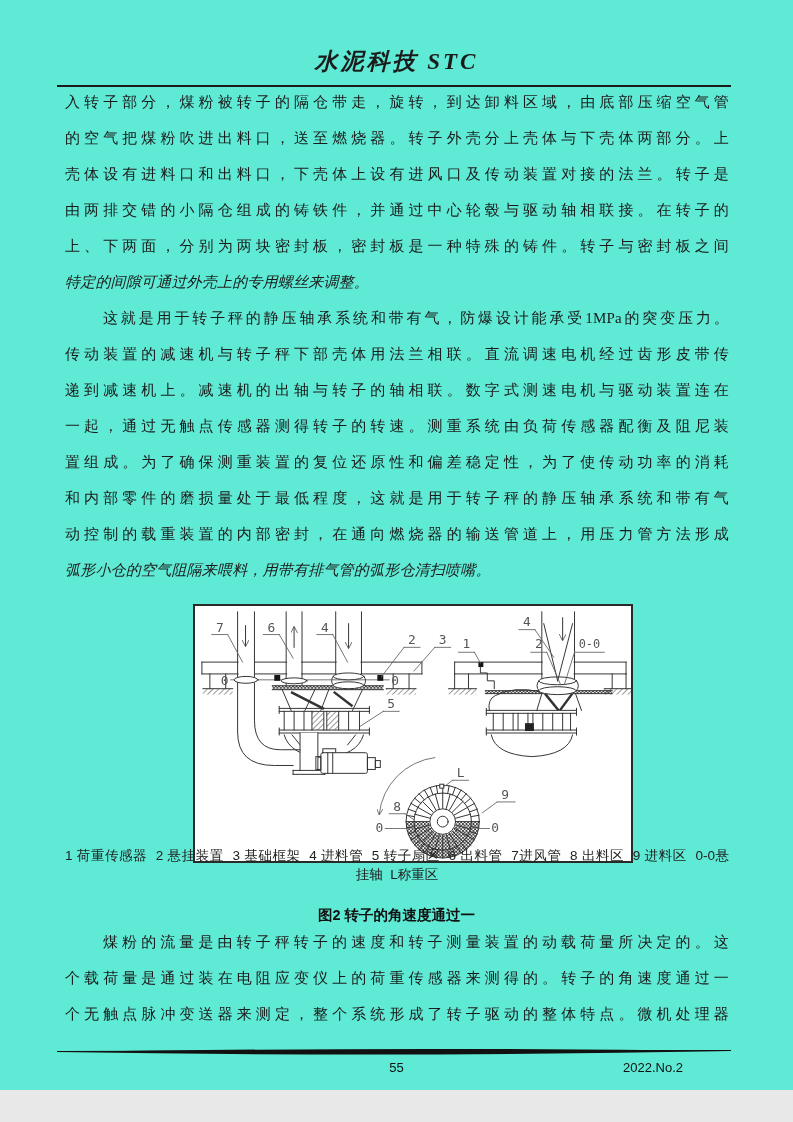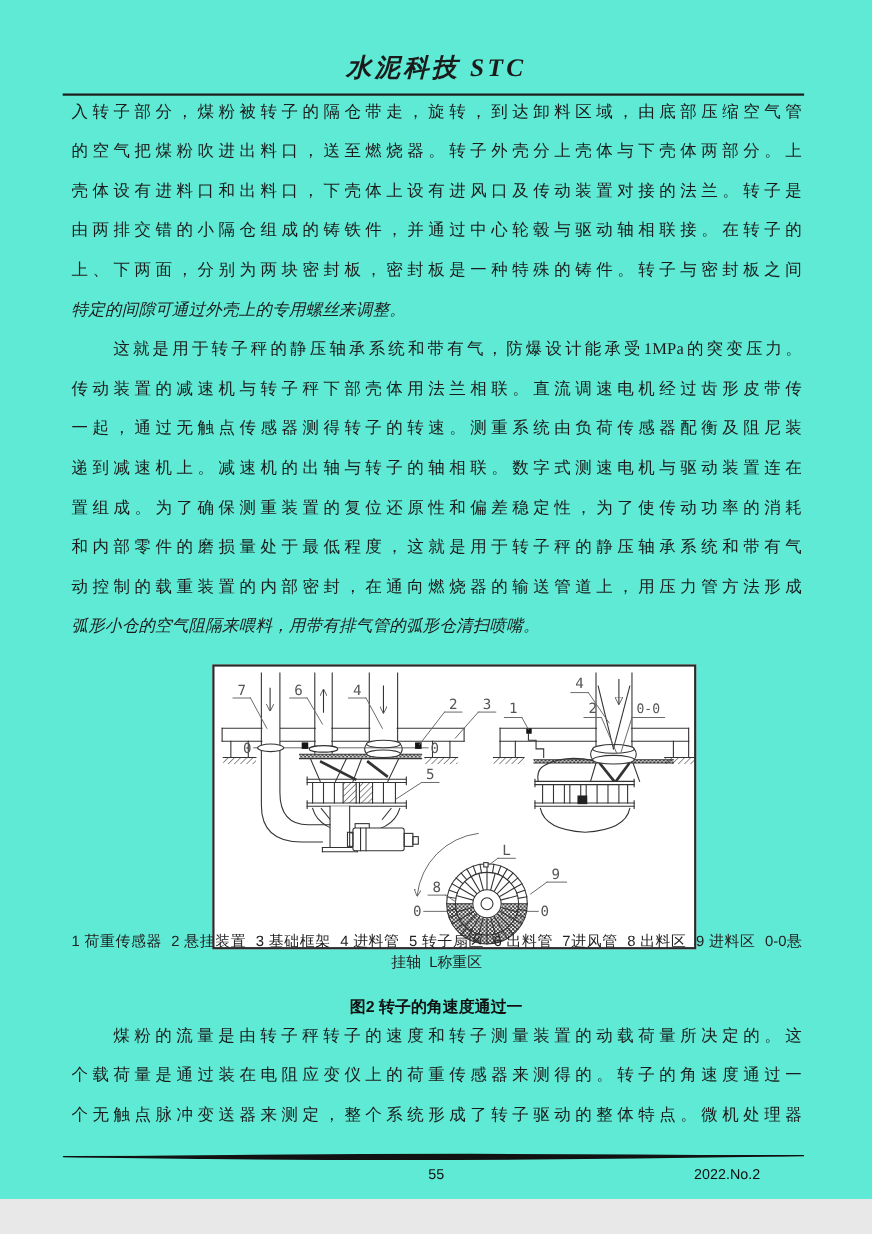--- a/index.html
+++ b/index.html
@@ -17,21 +17,21 @@
               border:2px solid #2a2a2a;background:#fff;}
   .legend{position:absolute;left:65px;top:846px;width:664px;
           font-family:"Liberation Sans",sans-serif;font-size:13.5px;line-height:19px;color:#222;}
   .legend .l1{text-align:justify;text-align-last:justify;white-space:pre-wrap;}
   .legend .l2{text-align:center;white-space:pre-wrap;}
   .caption{position:absolute;left:0;top:906px;width:100%;text-align:center;
            font-family:"Liberation Sans",sans-serif;font-weight:bold;font-size:14.5px;color:#111;}
   .footer-rule{position:absolute;left:57px;top:1048px;}
   .page-num{position:absolute;left:0;top:1060px;width:100%;text-align:center;
             font-family:"Liberation Sans",sans-serif;font-size:13px;color:#111;}
-  .issue{position:absolute;right:102px;top:1060px;
+  .issue{position:absolute;right:110px;top:1060px;
          font-family:"Liberation Sans",sans-serif;font-size:13px;color:#111;}
   
   .fig line,.fig path,.fig ellipse,.fig circle,.fig rect,.fig polyline{
       stroke:#333;stroke-width:1;fill:none;stroke-linecap:square;}
   .fig .wfill{fill:#fff;}
   .fig .nofill-noline{stroke:none;fill:#fff;}
   .fig .solid{fill:#151515;stroke:none;}
   .fig .dark{fill:#222;stroke:none;}
   .fig .hfill{fill:url(#hatch);stroke:none;}
   .fig .dfill{fill:url(#dots);stroke:none;}
@@ -54,22 +54,22 @@
     <div class="bl">的空气把煤粉吹进出料口，送至燃烧器。转子外壳分上壳体与下壳体两部分。上</div>
     <div class="bl">壳体设有进料口和出料口，下壳体上设有进风口及传动装置对接的法兰。转子是</div>
     <div class="bl">由两排交错的小隔仓组成的铸铁件，并通过中心轮毂与驱动轴相联接。在转子的</div>
     <div class="bl">上、下两面，分别为两块密封板，密封板是一种特殊的铸件。转子与密封板之间</div>
     <div class="bl end">特定的间隙可通过外壳上的专用螺丝来调整。</div>
   </div>
 
   <div class="para" style="top:300px">
     <div class="bl ind">这就是用于转子秤的静压轴承系统和带有气，防爆设计能承受1MPa的突变压力。</div>
     <div class="bl">传动装置的减速机与转子秤下部壳体用法兰相联。直流调速电机经过齿形皮带传</div>
+    <div class="bl">递到减速机上。减速机的出轴与转子的轴相联。数字式测速电机与驱动装置连在</div>
     <div class="bl">一起，通过无触点传感器测得转子的转速。测重系统由负荷传感器配衡及阻尼装</div>
-    <div class="bl">递到减速机上。减速机的出轴与转子的轴相联。数字式测速电机与驱动装置连在</div>
     <div class="bl">置组成。为了确保测重装置的复位还原性和偏差稳定性，为了使传动功率的消耗</div>
     <div class="bl">和内部零件的磨损量处于最低程度，这就是用于转子秤的静压轴承系统和带有气</div>
     <div class="bl">动控制的载重装置的内部密封，在通向燃烧器的输送管道上，用压力管方法形成</div>
     <div class="bl end">弧形小仓的空气阻隔来喂料，用带有排气管的弧形仓清扫喷嘴。</div>
   </div>
 
   <div class="figure-box">
     <svg class="fig" width="436" height="255" viewBox="0 0 440 259" preserveAspectRatio="none">
       <defs>
         <pattern id="hatch" width="4" height="4" patternUnits="userSpaceOnUse" patternTransform="rotate(45)">

